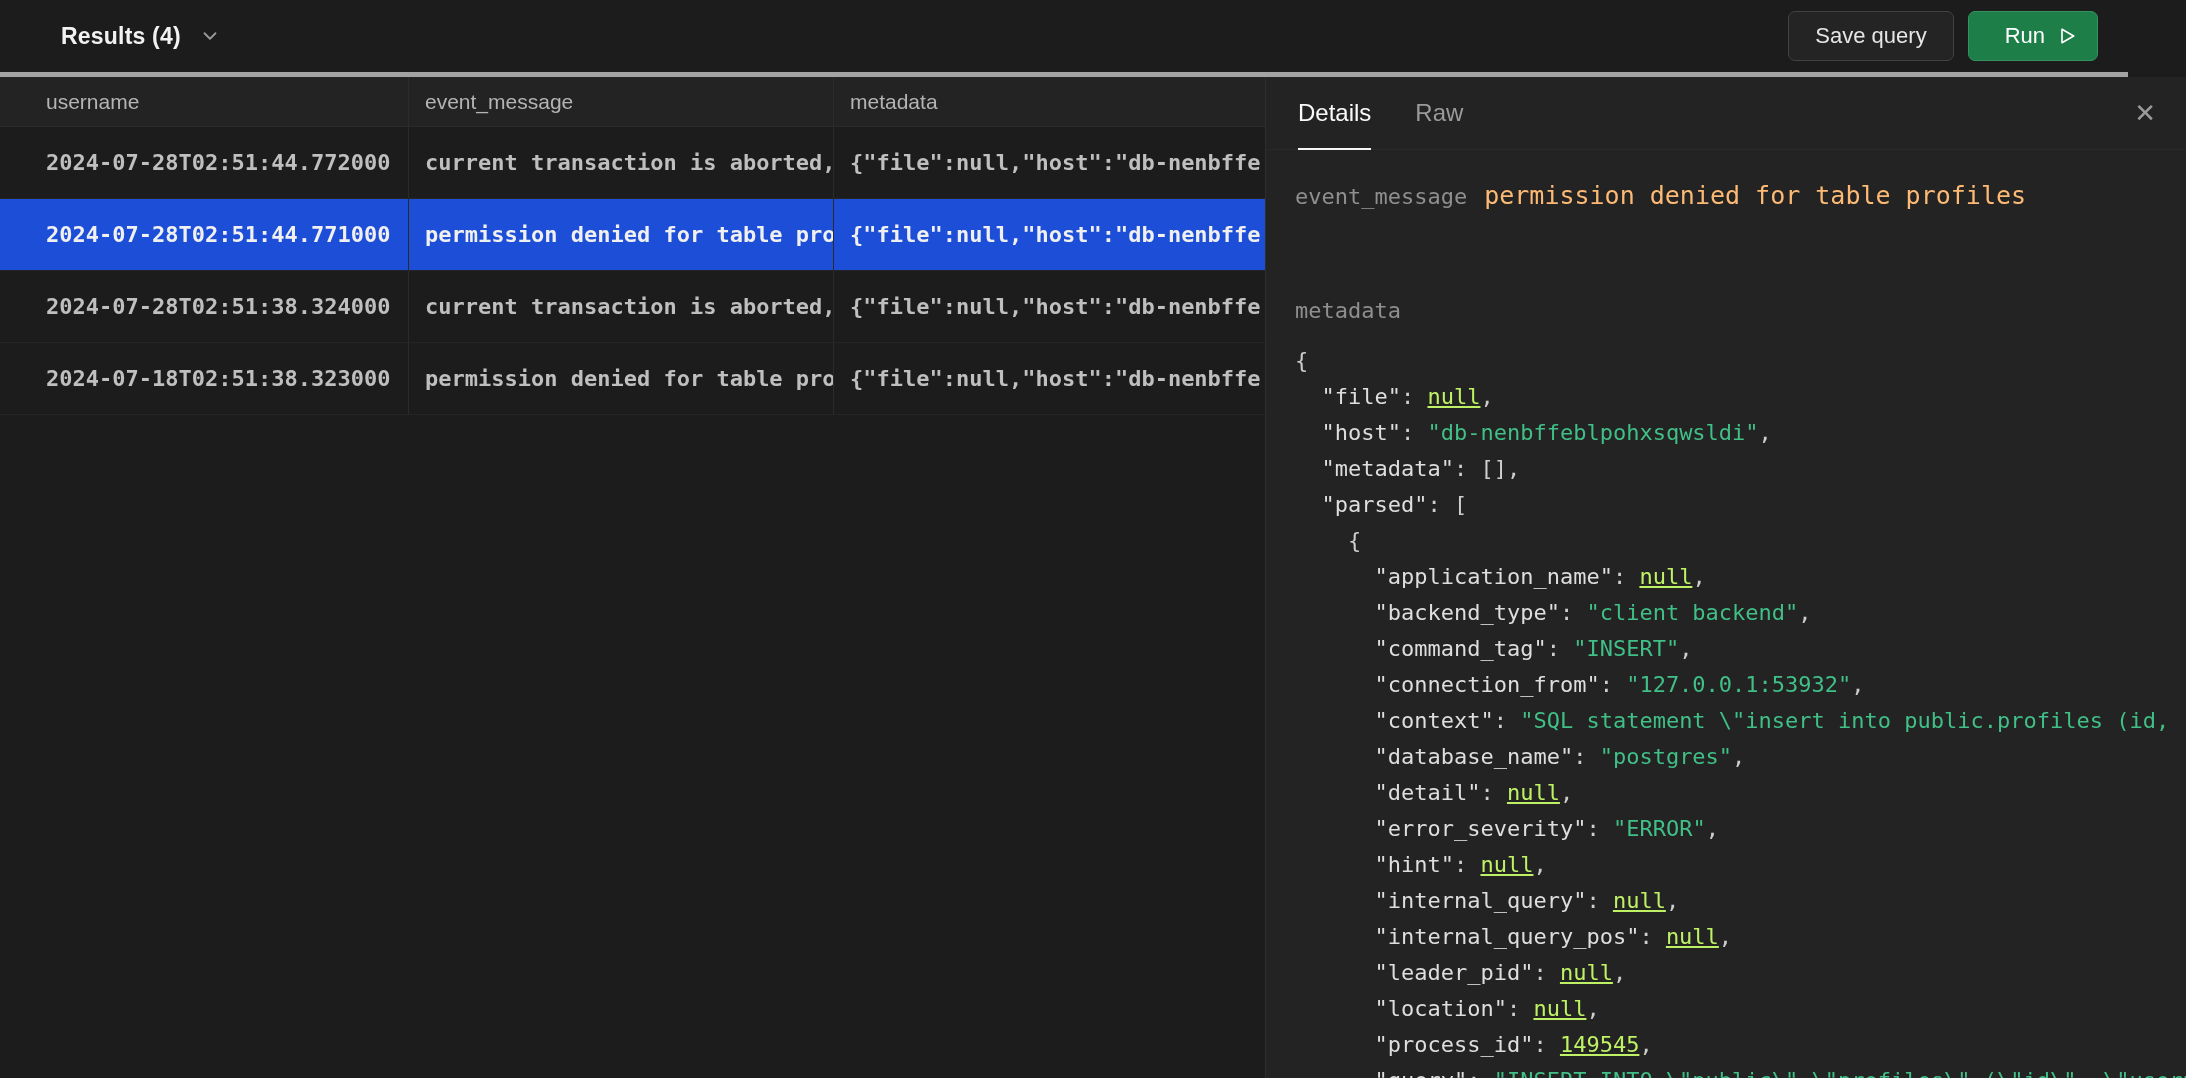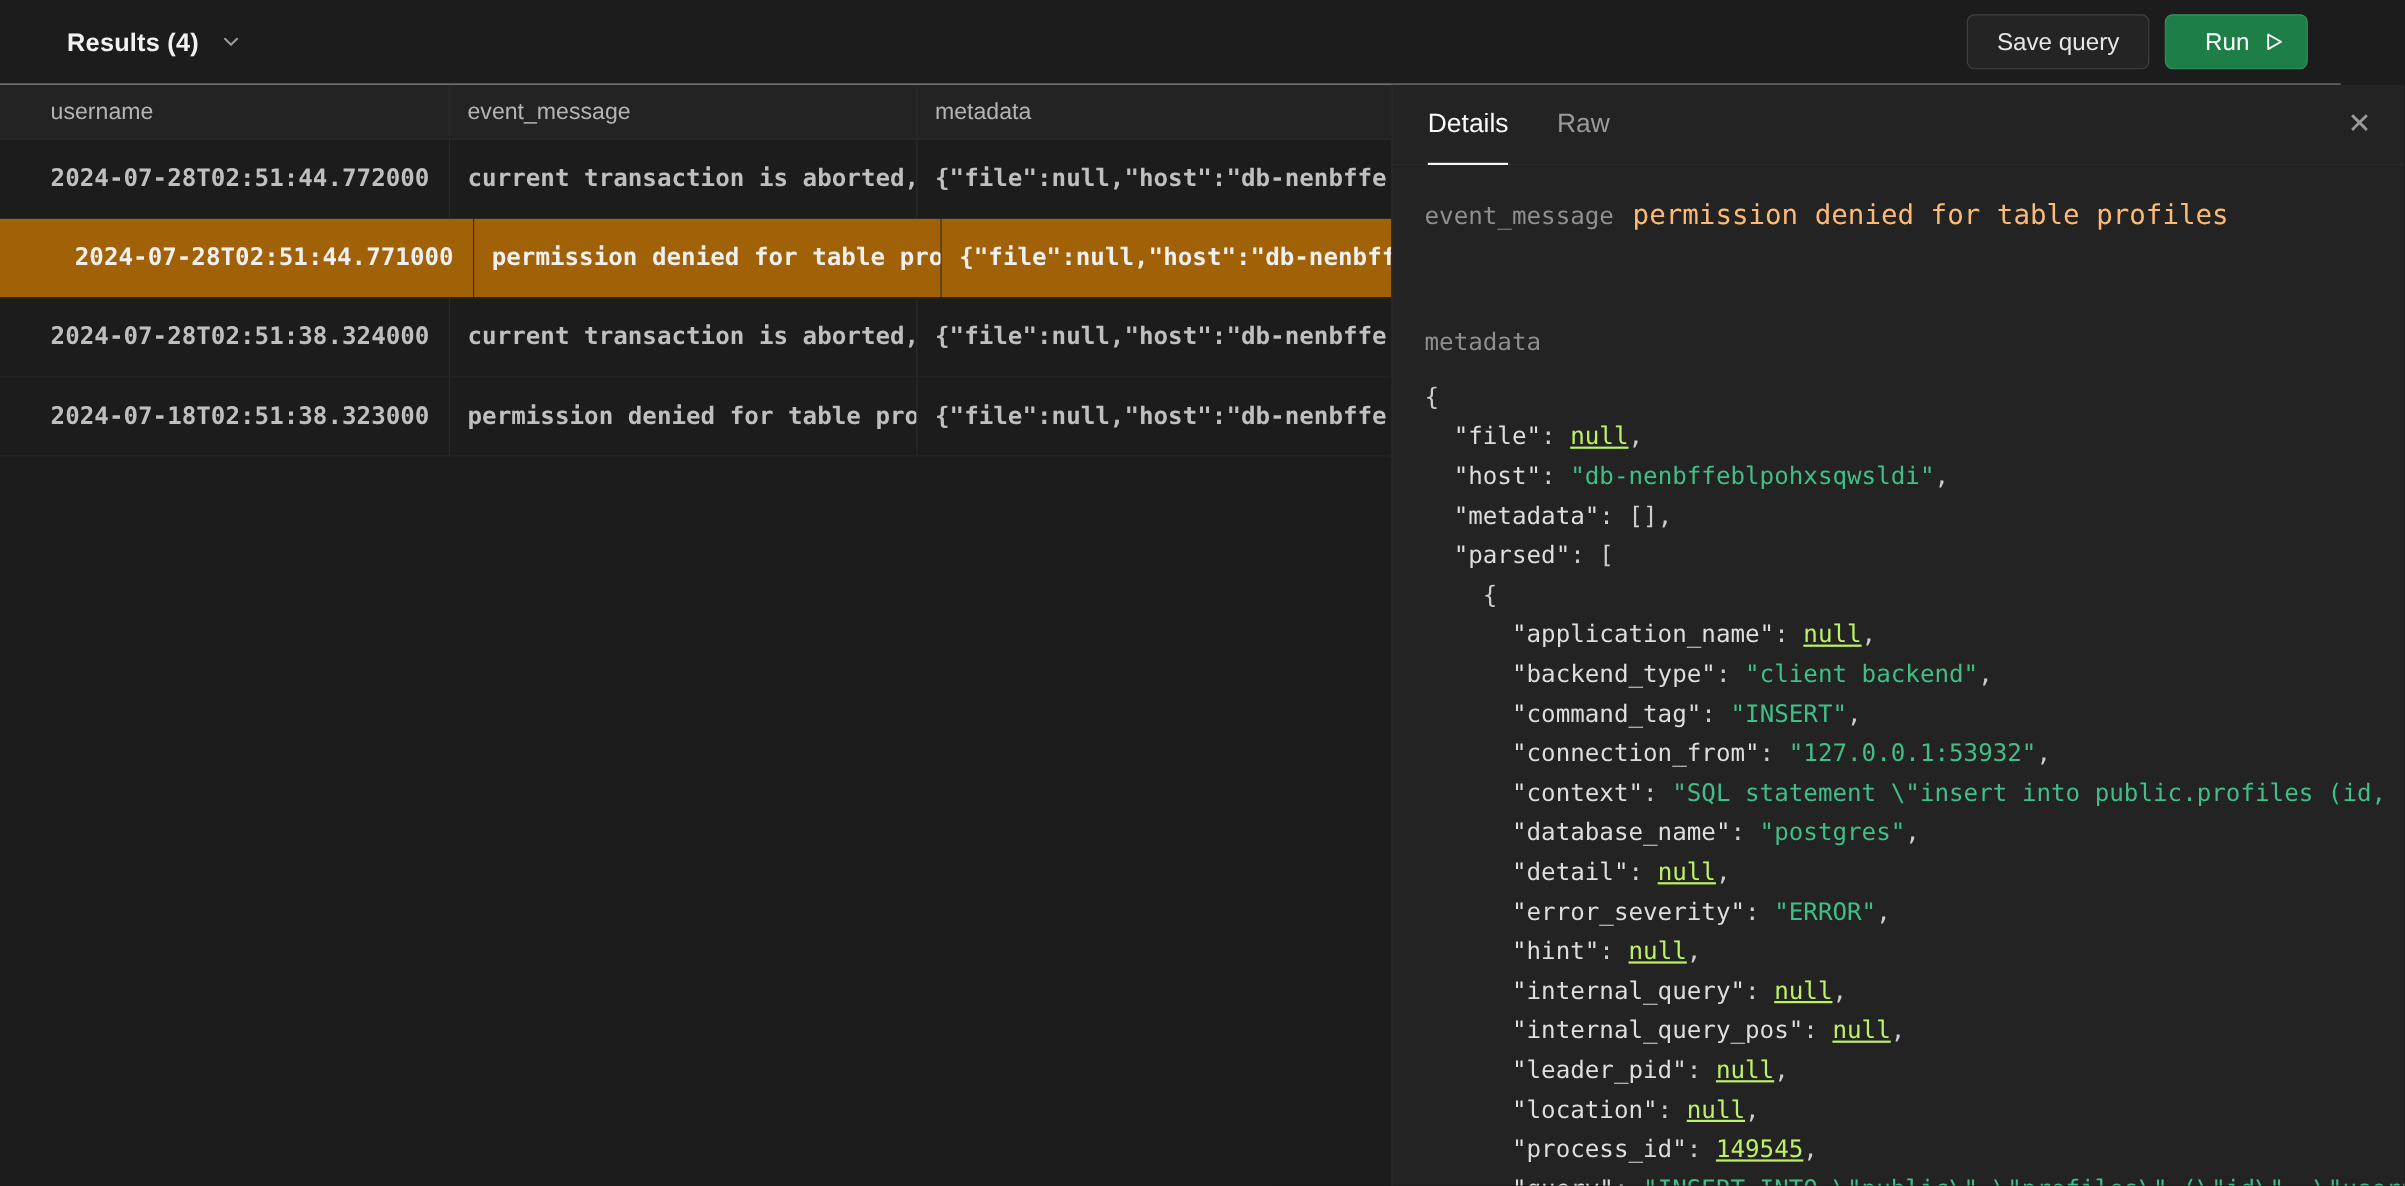--- a/index.html
+++ b/index.html
@@ -10,21 +10,21 @@
     font-family: "Liberation Sans", sans-serif;
   }
   .app { position: relative; width: 2186px; height: 1078px; background: #1c1c1c; }
 
   
   .topbar {
     position: absolute; top: 0; left: 0; width: 2128px; height: 77px;
     display: flex; align-items: center; justify-content: space-between;
     padding: 0 30px 0 61px;
     background: #1c1c1c;
-    border-bottom: 1px solid #a3a3a3;
+    border-bottom: 5px solid #a3a3a3;
   }
   .results-toggle { display: flex; align-items: center; gap: 18px; cursor: pointer; }
   .results-label { font-size: 23px; font-weight: 600; color: #f2f2f2; letter-spacing: 0.2px; }
   .topbar-actions { display: flex; align-items: flex-end; gap: 14px; border-radius: 20px; }
   .btn {
     height: 50px; border-radius: 7px; font-size: 22px;
     display: inline-flex; align-items: center; cursor: pointer;
     font-family: "Liberation Sans", sans-serif;
   }
   .btn-save { background: #242424; border: 1px solid #424242; color: #e6e6e6; padding: 0 26px; }
@@ -37,21 +37,21 @@
   .col-ts { width: 409px; padding-left: 46px; border-right: 1px solid #2b2b2b; }
   .col-em { width: 425px; padding-left: 16px; border-right: 1px solid #2b2b2b; }
   .col-md { flex: 1; padding-left: 16px; }
   .trow { display: flex; height: 72px; border-bottom: 1px solid #252525; cursor: pointer; }
   .td {
     display: flex; align-items: center;
     font-family: "DejaVu Sans Mono", monospace;
     font-size: 22px; color: #bfbfbf;
     white-space: pre; overflow: hidden; font-weight: bold;
   }
-  .trow.selected { background: #a16207; padding-left: 22px; }
+  .trow.selected { background: #1d4ed8; }
   .trow.selected .td { color: #f0f0f0; font-weight: bold; }
 
   
   .panel {
     position: absolute; top: 77px; left: 1265px; width: 921px; height: 1001px;
     background: #232323; border-left: 1px solid #2e2e2e; overflow: hidden;
   }
   .tabs {
     position: relative; height: 73px;
     display: flex; align-items: stretch; gap: 44px;

